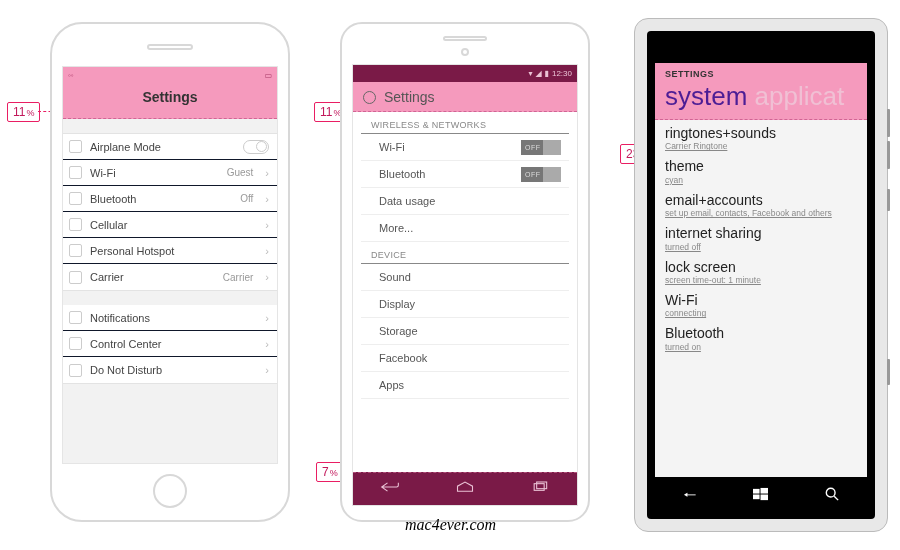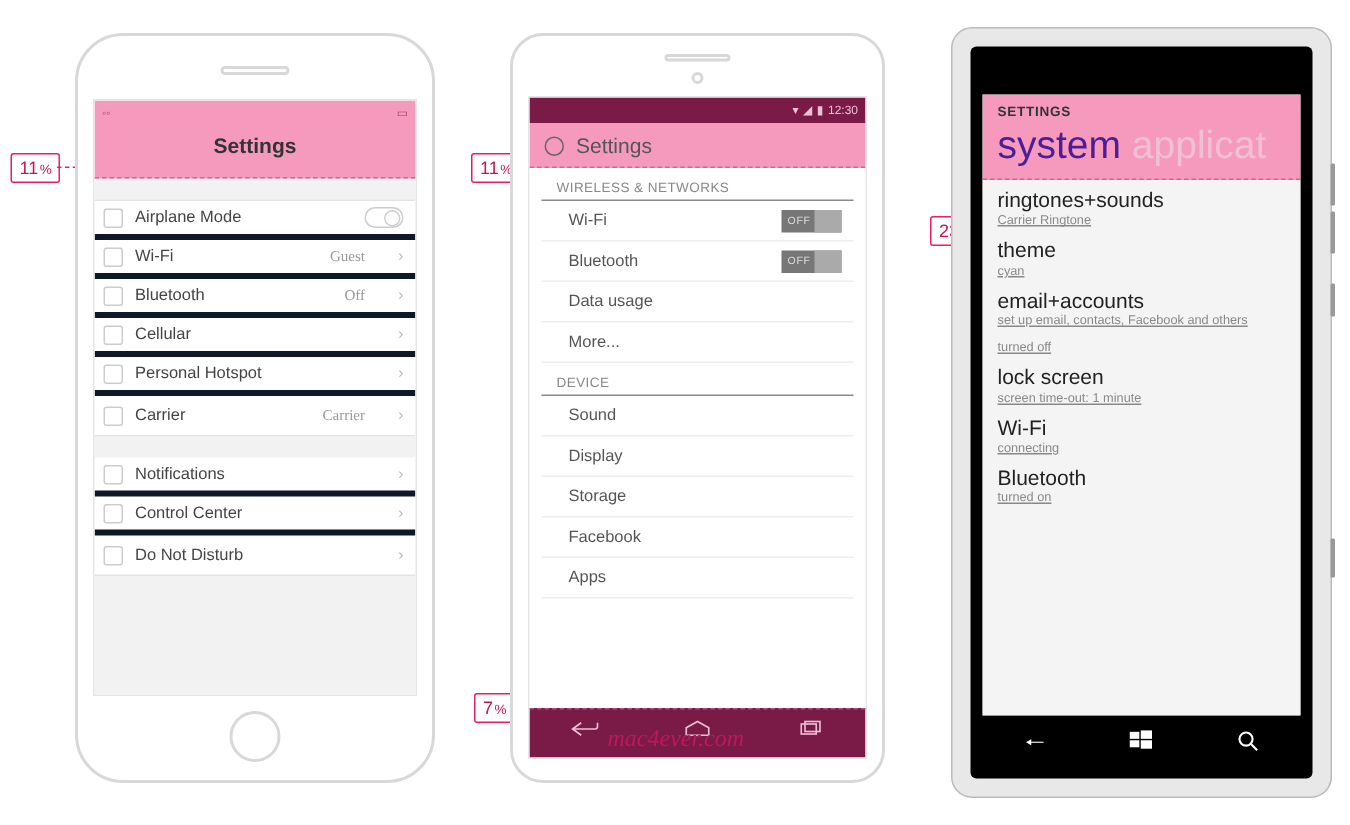--- a/index.html
+++ b/index.html
@@ -91,32 +91,32 @@
     overflow: hidden;
     font-size: 11px;
     color: #555;
   }
   .ios-group { background:#fff; border-bottom:1px solid #e3e3e3; margin-bottom: 14px; }
   .ios-group:first-child { margin-top: 14px; border-top:1px solid #e3e3e3;}
   .ios-row {
     display:flex; align-items:center;
     height: 26px;
     padding: 0 8px 0 6px;
-    border-bottom: 4px solid #0f172a;
+    border-bottom: 1px solid #0f172a;
   }
   .ios-row:last-child { border-bottom: none; }
   .ios-check {
     width: 13px; height: 13px;
     border: 1.5px solid #ccc;
     border-radius: 2px;
     margin-right: 8px;
     flex-shrink:0;
   }
   .ios-row .label { flex: 1; color:#444; }
-  .ios-row .value { color:#999; margin-right:22px; font-size:10px;font-family:Liberation Serif, serif;}
+  .ios-row .value { color:#999; margin-right:12px; font-size:10px;}
   .ios-chevron { color:#bbb; font-size:11px; }
   .ios-switch {
     width: 26px; height: 14px;
     border: 1.5px solid #ccc;
     border-radius: 8px; position:relative;
   }
   .ios-switch::after{
     content:""; position:absolute; right:1px; top:0.5px;
     width:11px; height:11px; border-radius:50%;
     border:1.5px solid #ccc; background:#fff; box-sizing:border-box;
@@ -235,24 +235,24 @@
     position:absolute; left:8px; right:8px; bottom:8px; height:30px;
     display:flex; justify-content:space-around; align-items:center;
     color:#fff;
   }
   .wp-side-btn {
     position:absolute; right:-3px; width:3px; background:#999; border-radius:1px;
   }
 
   .watermark {
     position:absolute;
-    left: 405px; top: 484px;
+    left: 405px; top: 516px;
     font-family: Georgia, serif;
     font-style: italic;
-    color:#be185d; font-size:16px;
+    color:#000000; font-size:16px;
   }
 </style>
 </head>
 <body>
 
 <div class="ann" style="left:7px; top:102px;">
   <span>11</span>
     <small>%</small>
 </div>
 <div class="dash-line" style="left:38px; top:111px; width:24px;"></div>
@@ -431,20 +431,21 @@
           </div>
           <div class="wp-item">
             <div class="t">theme</div>
             <div class="s">cyan</div>
           </div>
           <div class="wp-item">
             <div class="t">email+accounts</div>
             <div class="s">set up email, contacts, Facebook and others</div>
           </div>
           <div class="wp-item">
+            <div class="t">internet sharing</div>
             <div class="s">turned off</div>
           </div>
           <div class="wp-item">
             <div class="t">lock screen</div>
             <div class="s">screen time-out: 1 minute</div>
           </div>
           <div class="wp-item">
             <div class="t">Wi-Fi</div>
             <div class="s">connecting</div>
           </div>

